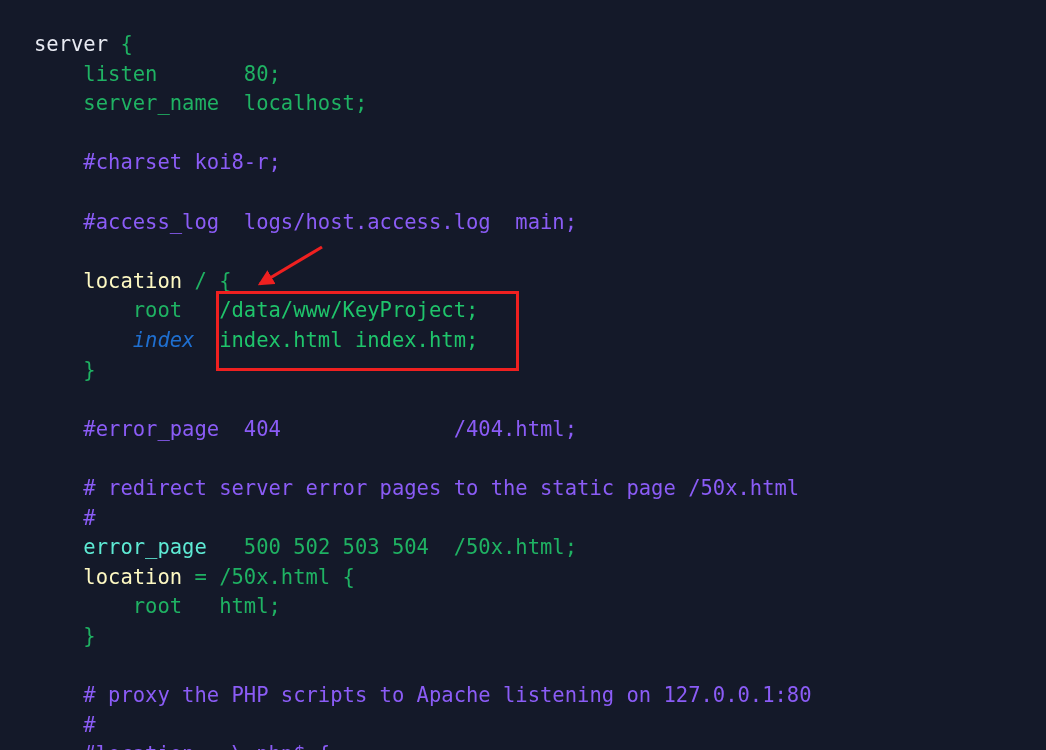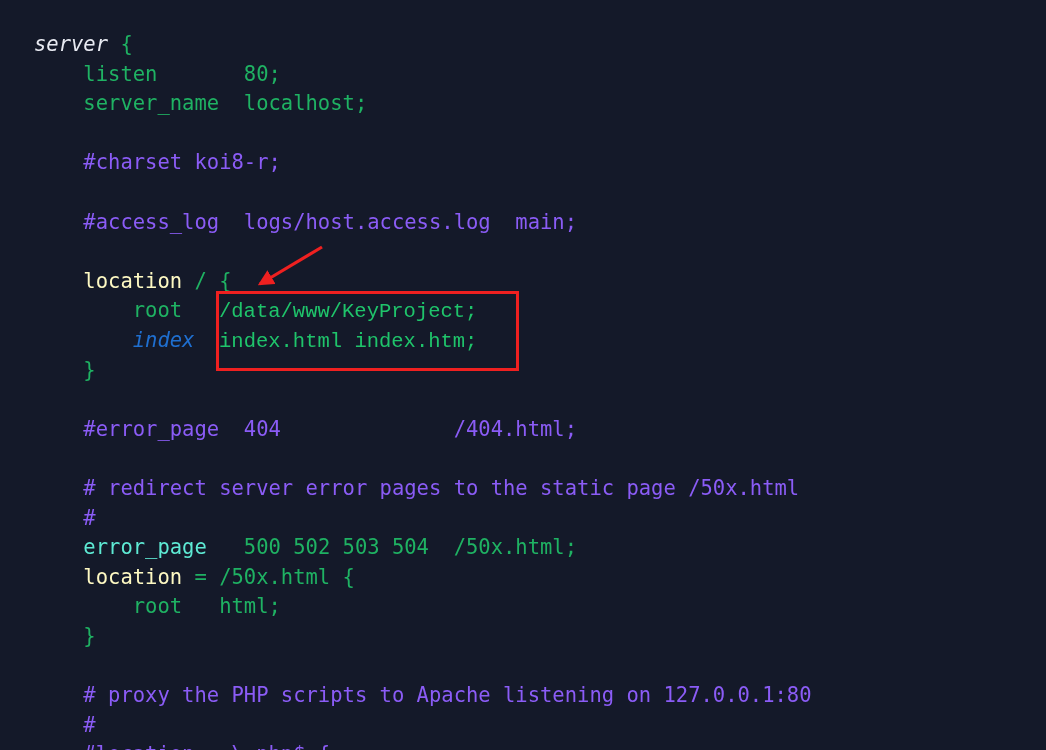--- a/index.html
+++ b/index.html
@@ -31,23 +31,23 @@
     letter-spacing: 0px;
     white-space: pre;
   }
 
   .line {
     height: 29.6px;
     white-space: pre;
   }
 
   
-  .t-plain    { color: #e8eaf2; font-style: italic; }
+  .t-plain    { color: #e8eaf2; }
   .t-green    { color: #1fb263; }
-  .t-green-b  { color: #1fc46b; font-family: Liberation Mono, monospace; }
+  .t-green-b  { color: #1fc46b; }
   .t-blue     { color: #1f6fd0; font-style: italic; }
   .t-comment  { color: #8b5cf6; }
   .t-red      { color: #5eead4; }
   .t-white    { color: #fef9c3; }
 
   
   #highlight-box {
     position: absolute;
     left: 216px;
     top: 291px;

